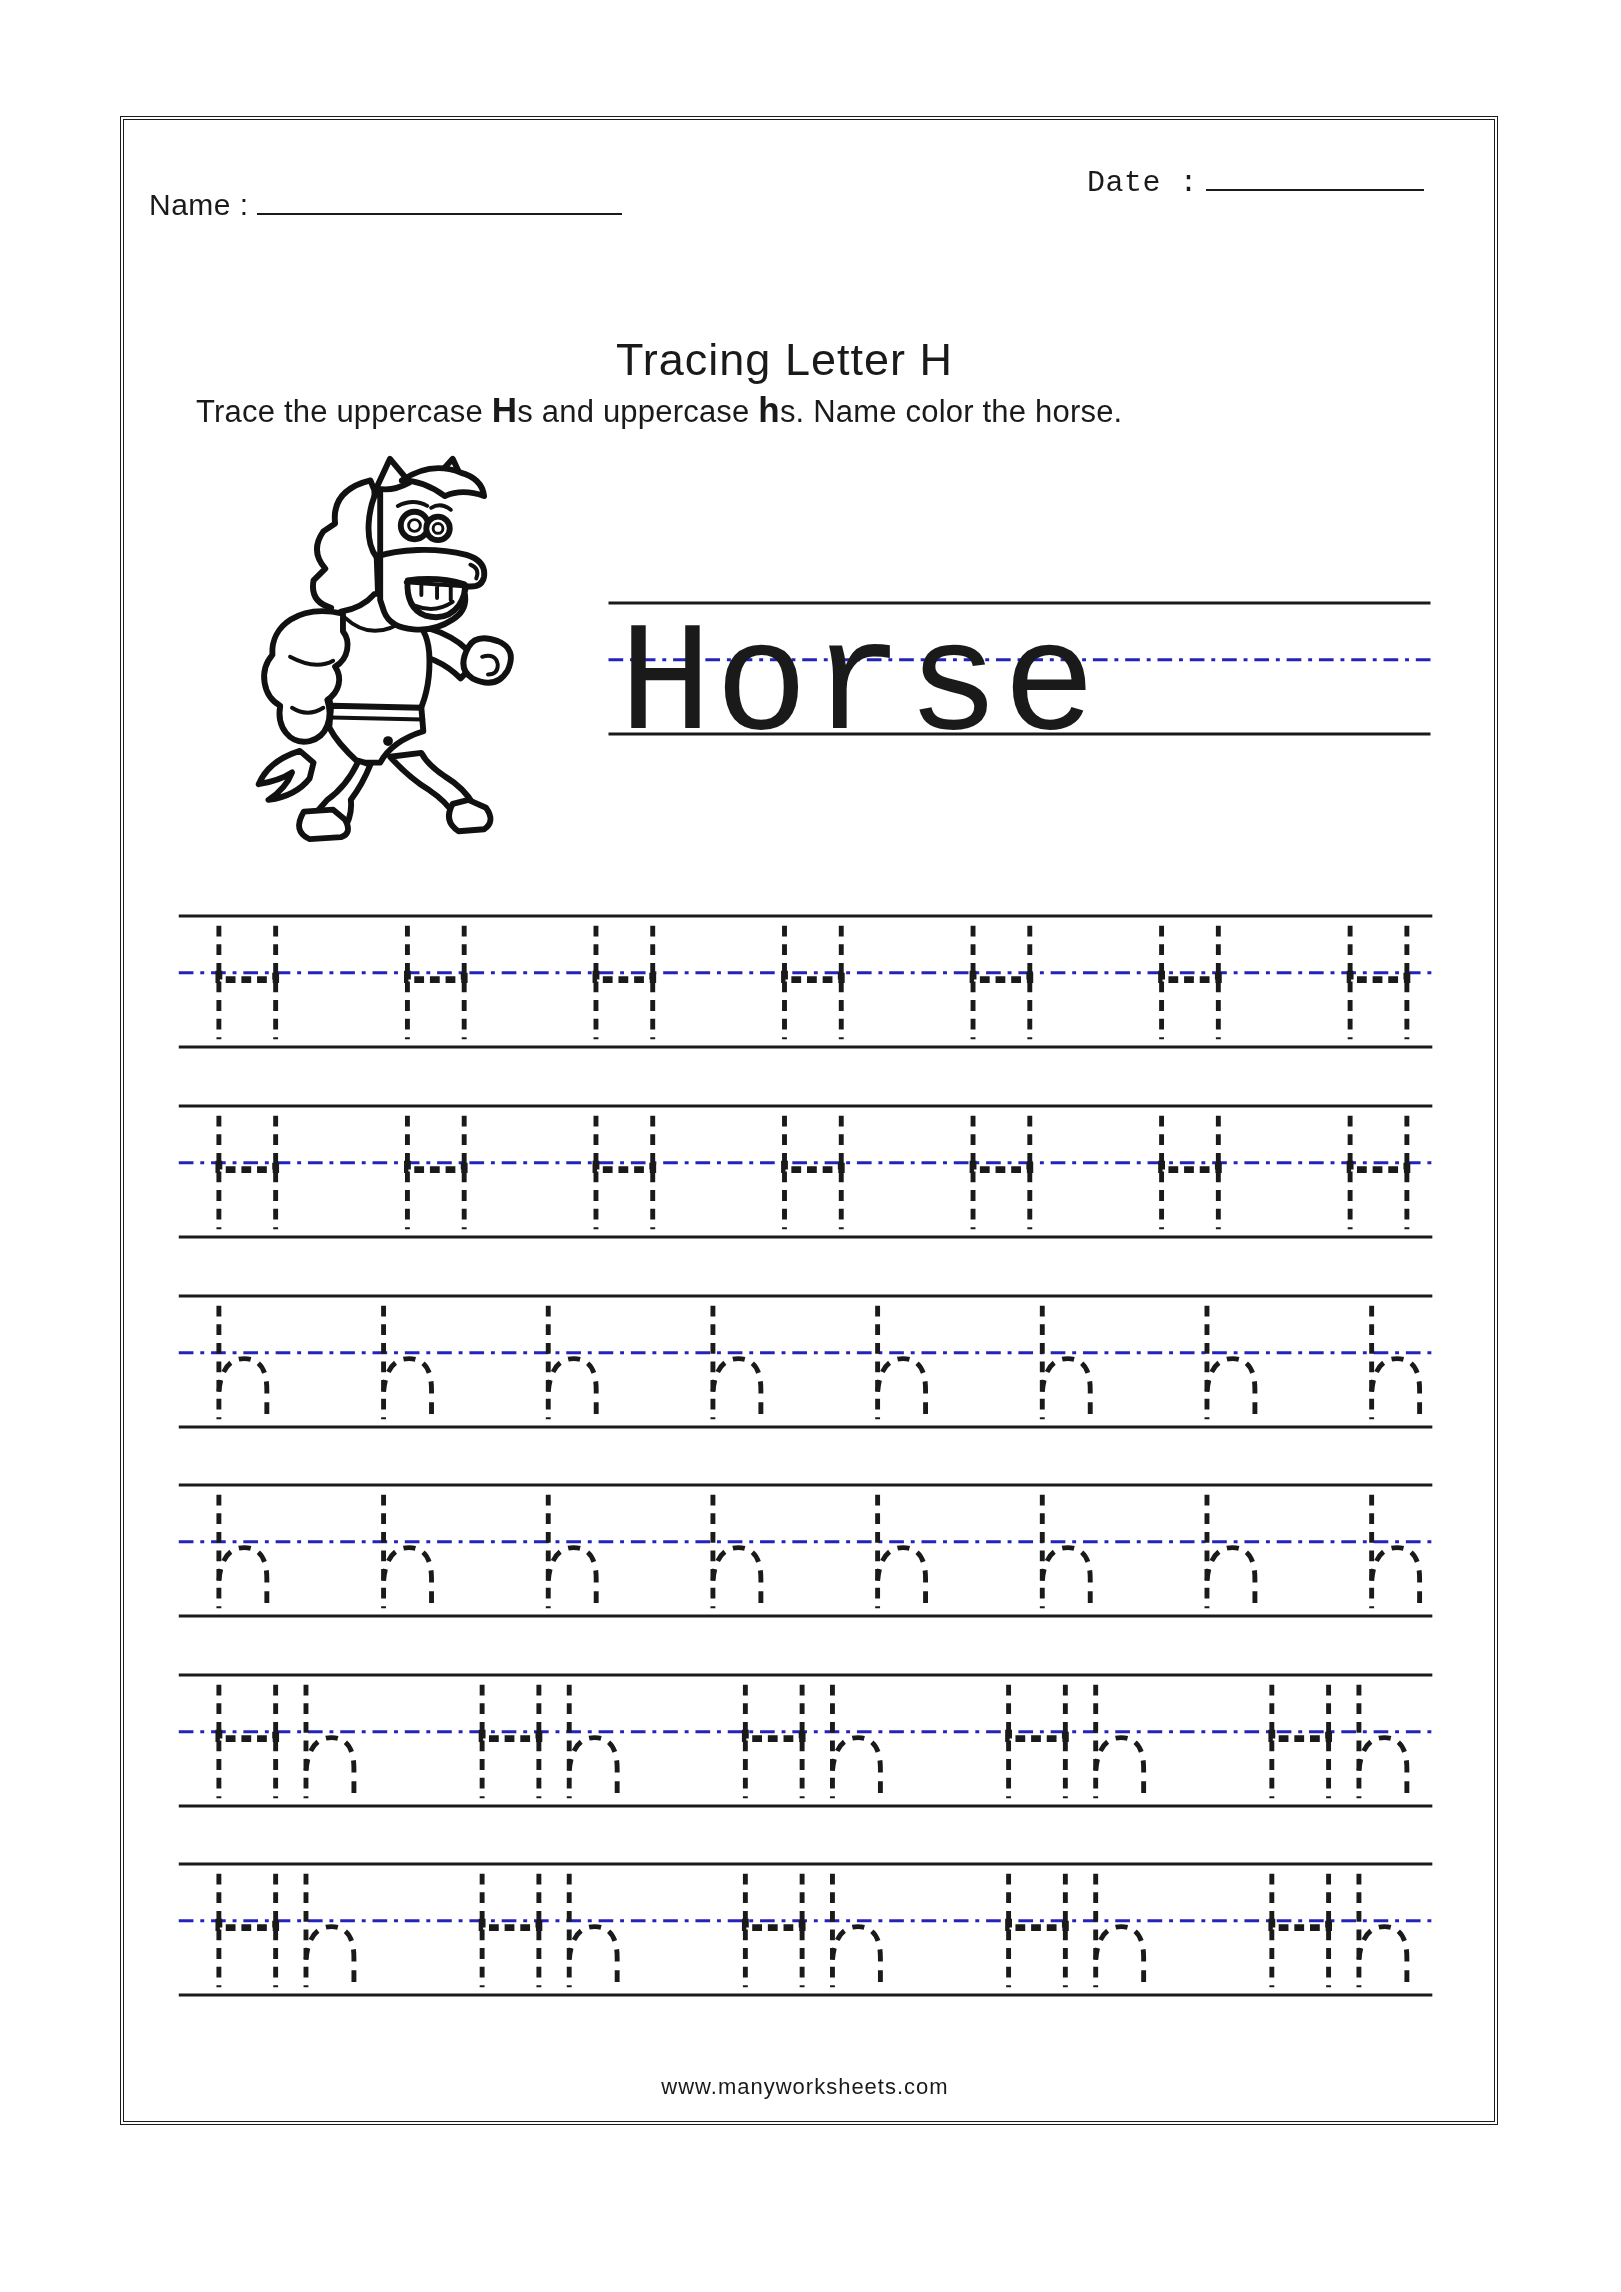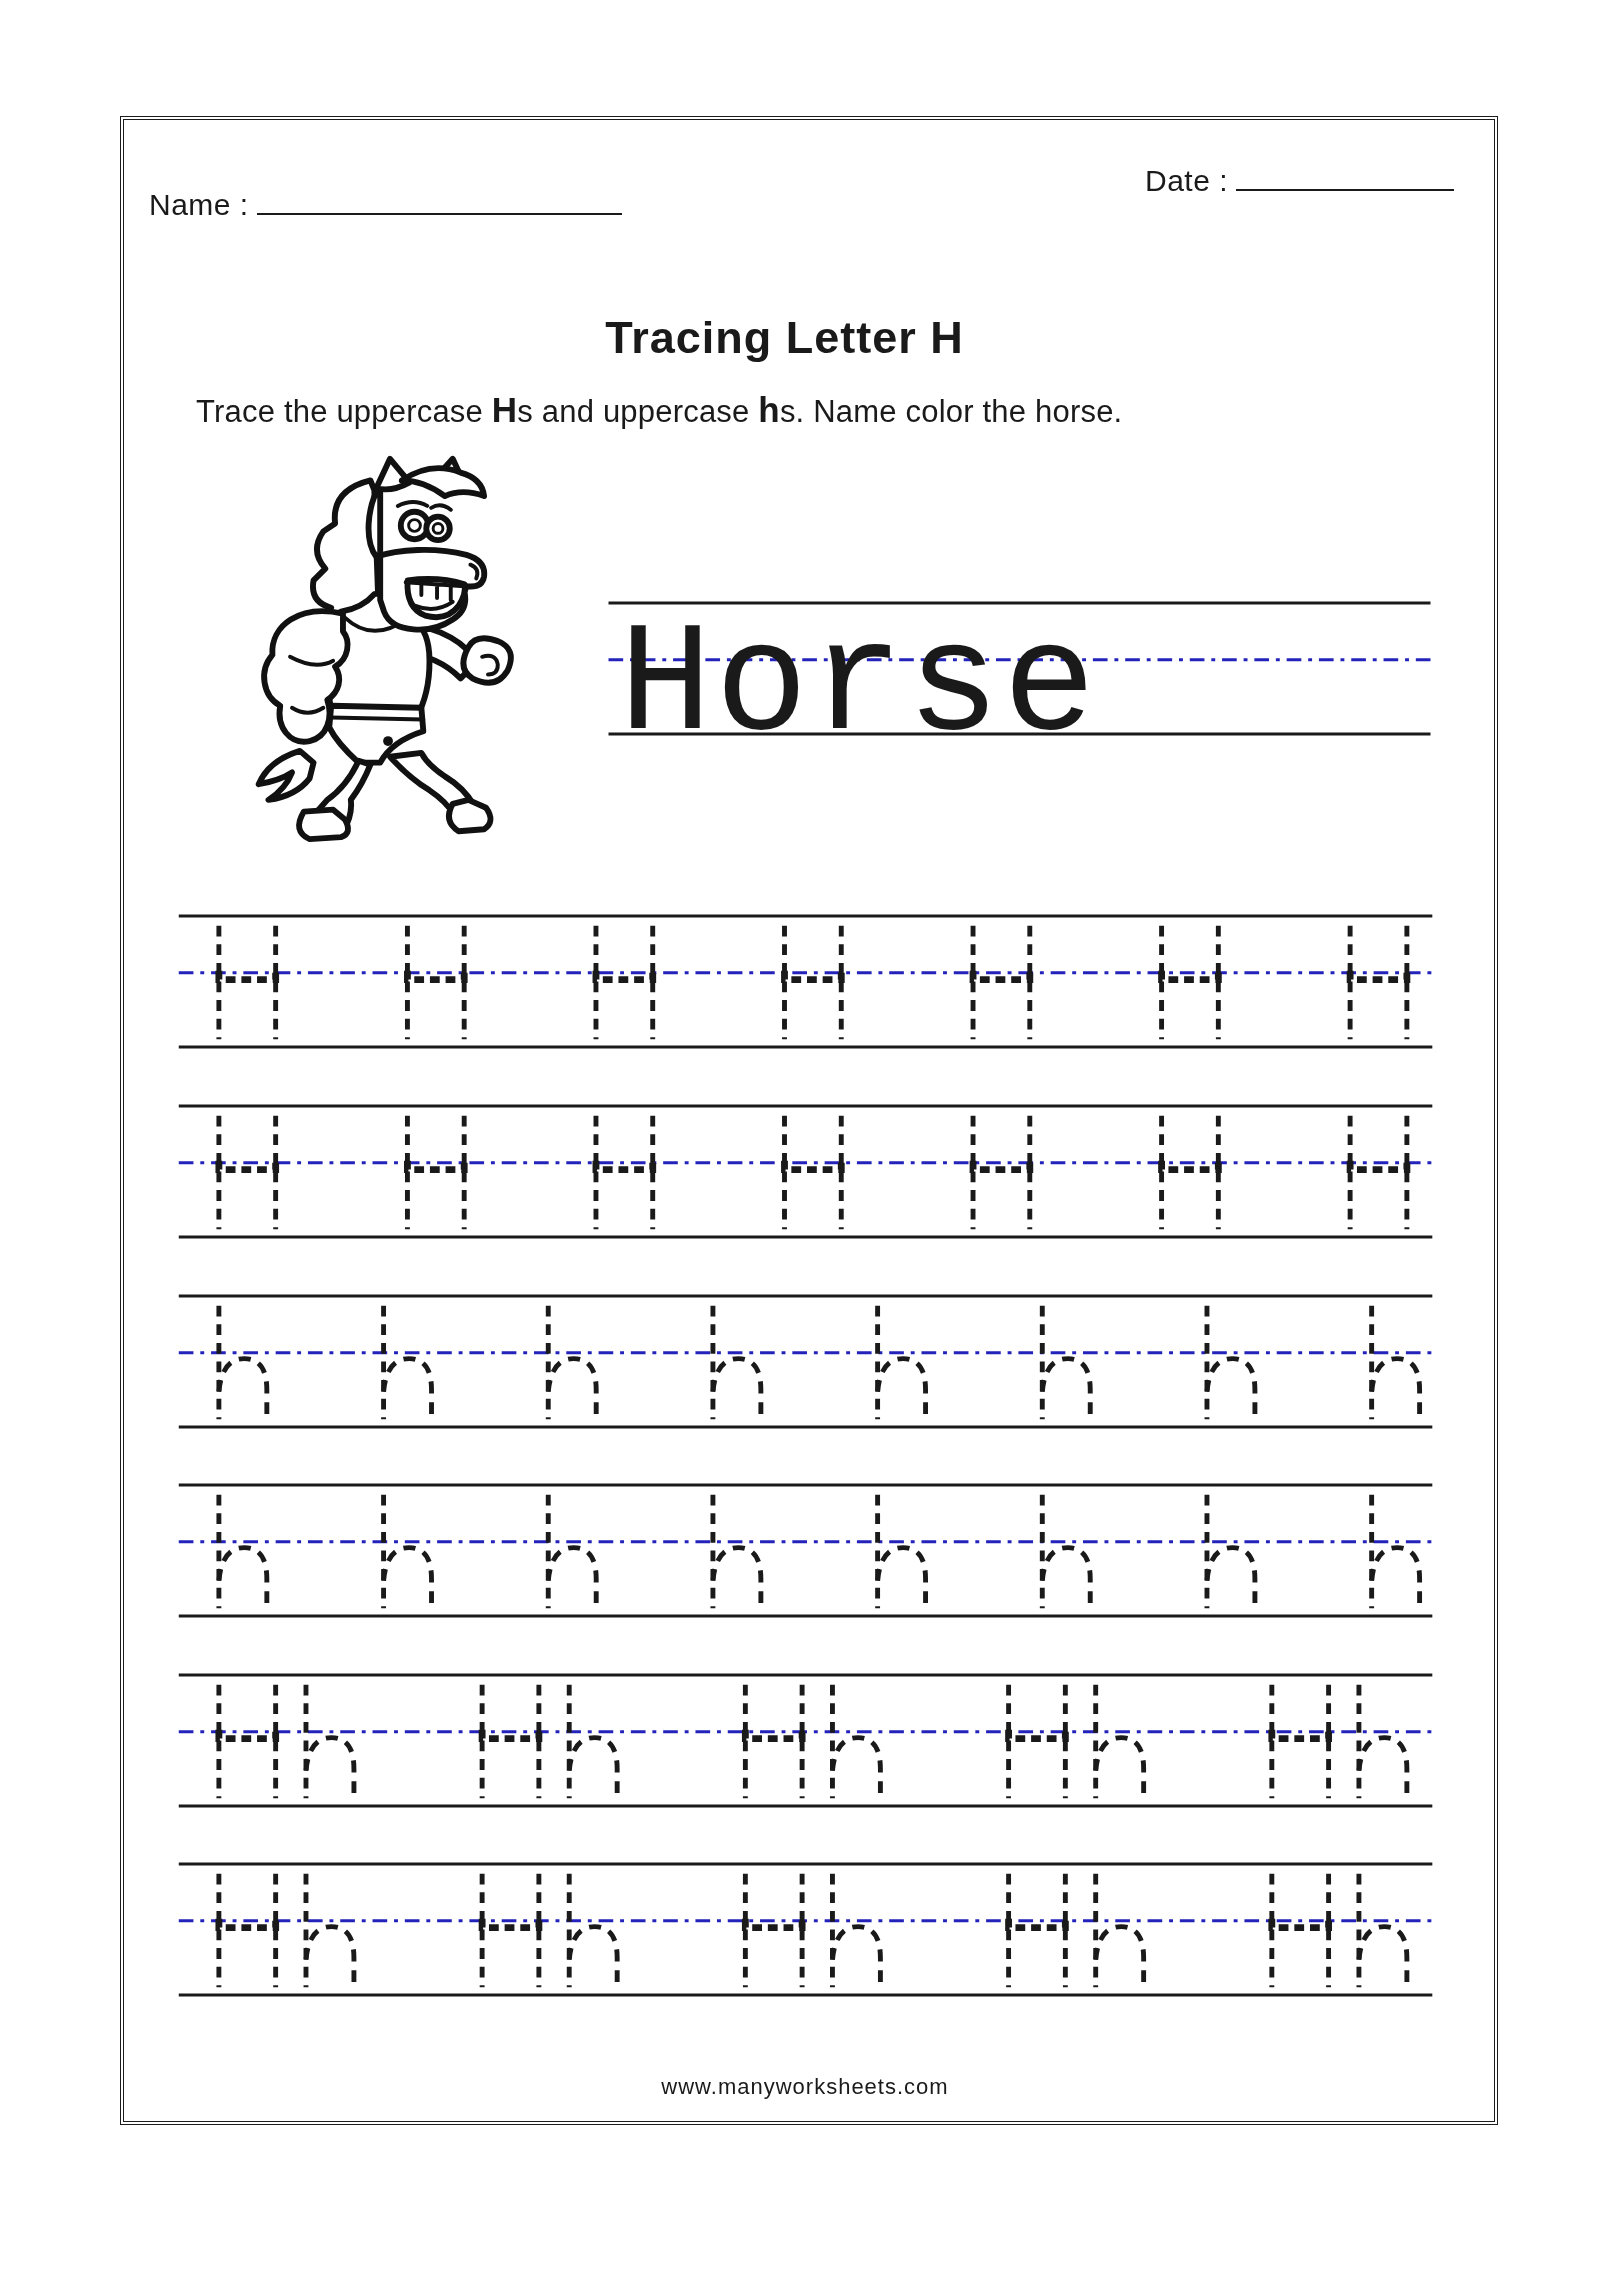--- a/index.html
+++ b/index.html
@@ -9,23 +9,23 @@
   }
   .abs{position:absolute;}
   #frame{
     left:120px;top:116px;width:1370px;height:2001px;
     border:4.9px double #1c1c1c;background:#fff;
   }
   .fieldrow{font-size:30px;letter-spacing:0.5px;white-space:nowrap;}
   .blank-line{display:inline-block;border-bottom:2.9px solid #1a1a1a;height:1.05em;vertical-align:baseline;margin-left:7.8px;}
   #name-row{left:149px;top:157px;margin-top:24px;}
   #name-row .blank-line{width:365px;}
-  #date-row{left:1145px;top:157px;}
+  #date-row{left:1087px;top:157px;font-family:Liberation Mono, monospace;}
   #date-row .blank-line{width:218px;}
-  #title{left:120px;top:312px;width:1329px;text-align:center;font-size:45px;letter-spacing:1px;font-weight:bold;}
+  #title{left:120px;top:334px;width:1329px;text-align:center;font-size:45px;letter-spacing:1px;}
   #instruction{left:196px;top:390px;font-size:31px;letter-spacing:0.2px;white-space:nowrap;}
   #instruction b{font-size:35px;}
   #word{left:619px;top:610px;font-size:155px;line-height:155px;letter-spacing:2.9px;z-index:3;font-family:Liberation Mono, monospace;}
   #footer{left:120px;top:2074px;width:1370px;text-align:center;font-size:22px;letter-spacing:1px;}
   #horse-svg{left:243px;top:451px;}
   svg.row{left:178px;}
   #banner-svg{left:608px;top:601px;}
 </style>
 </head>
 <body>

